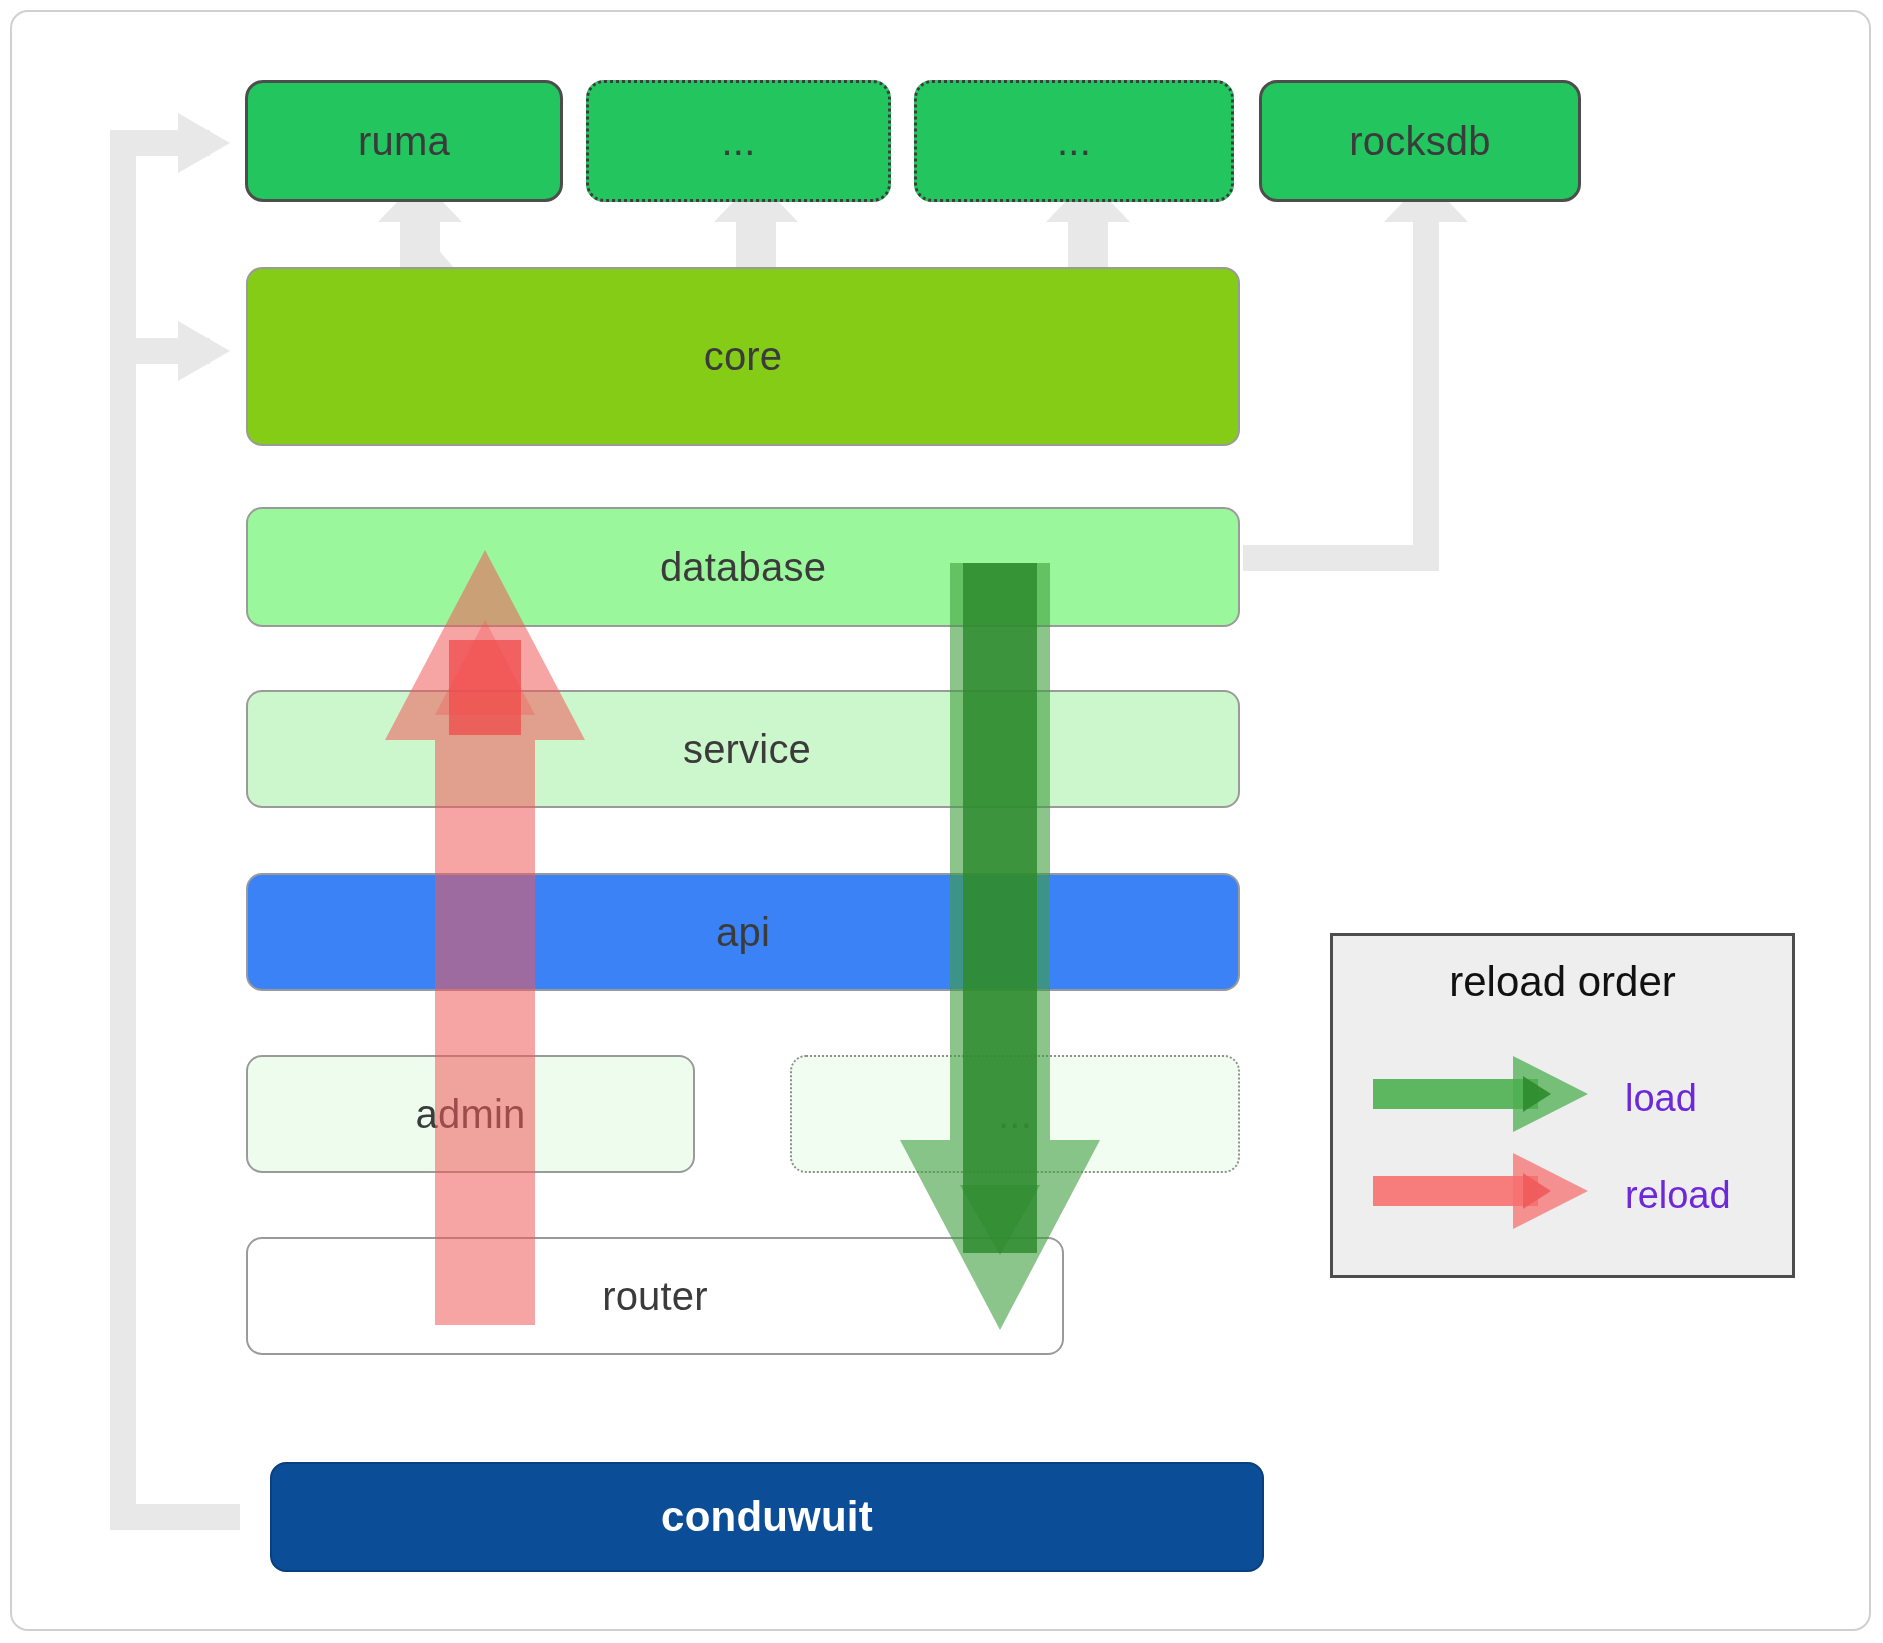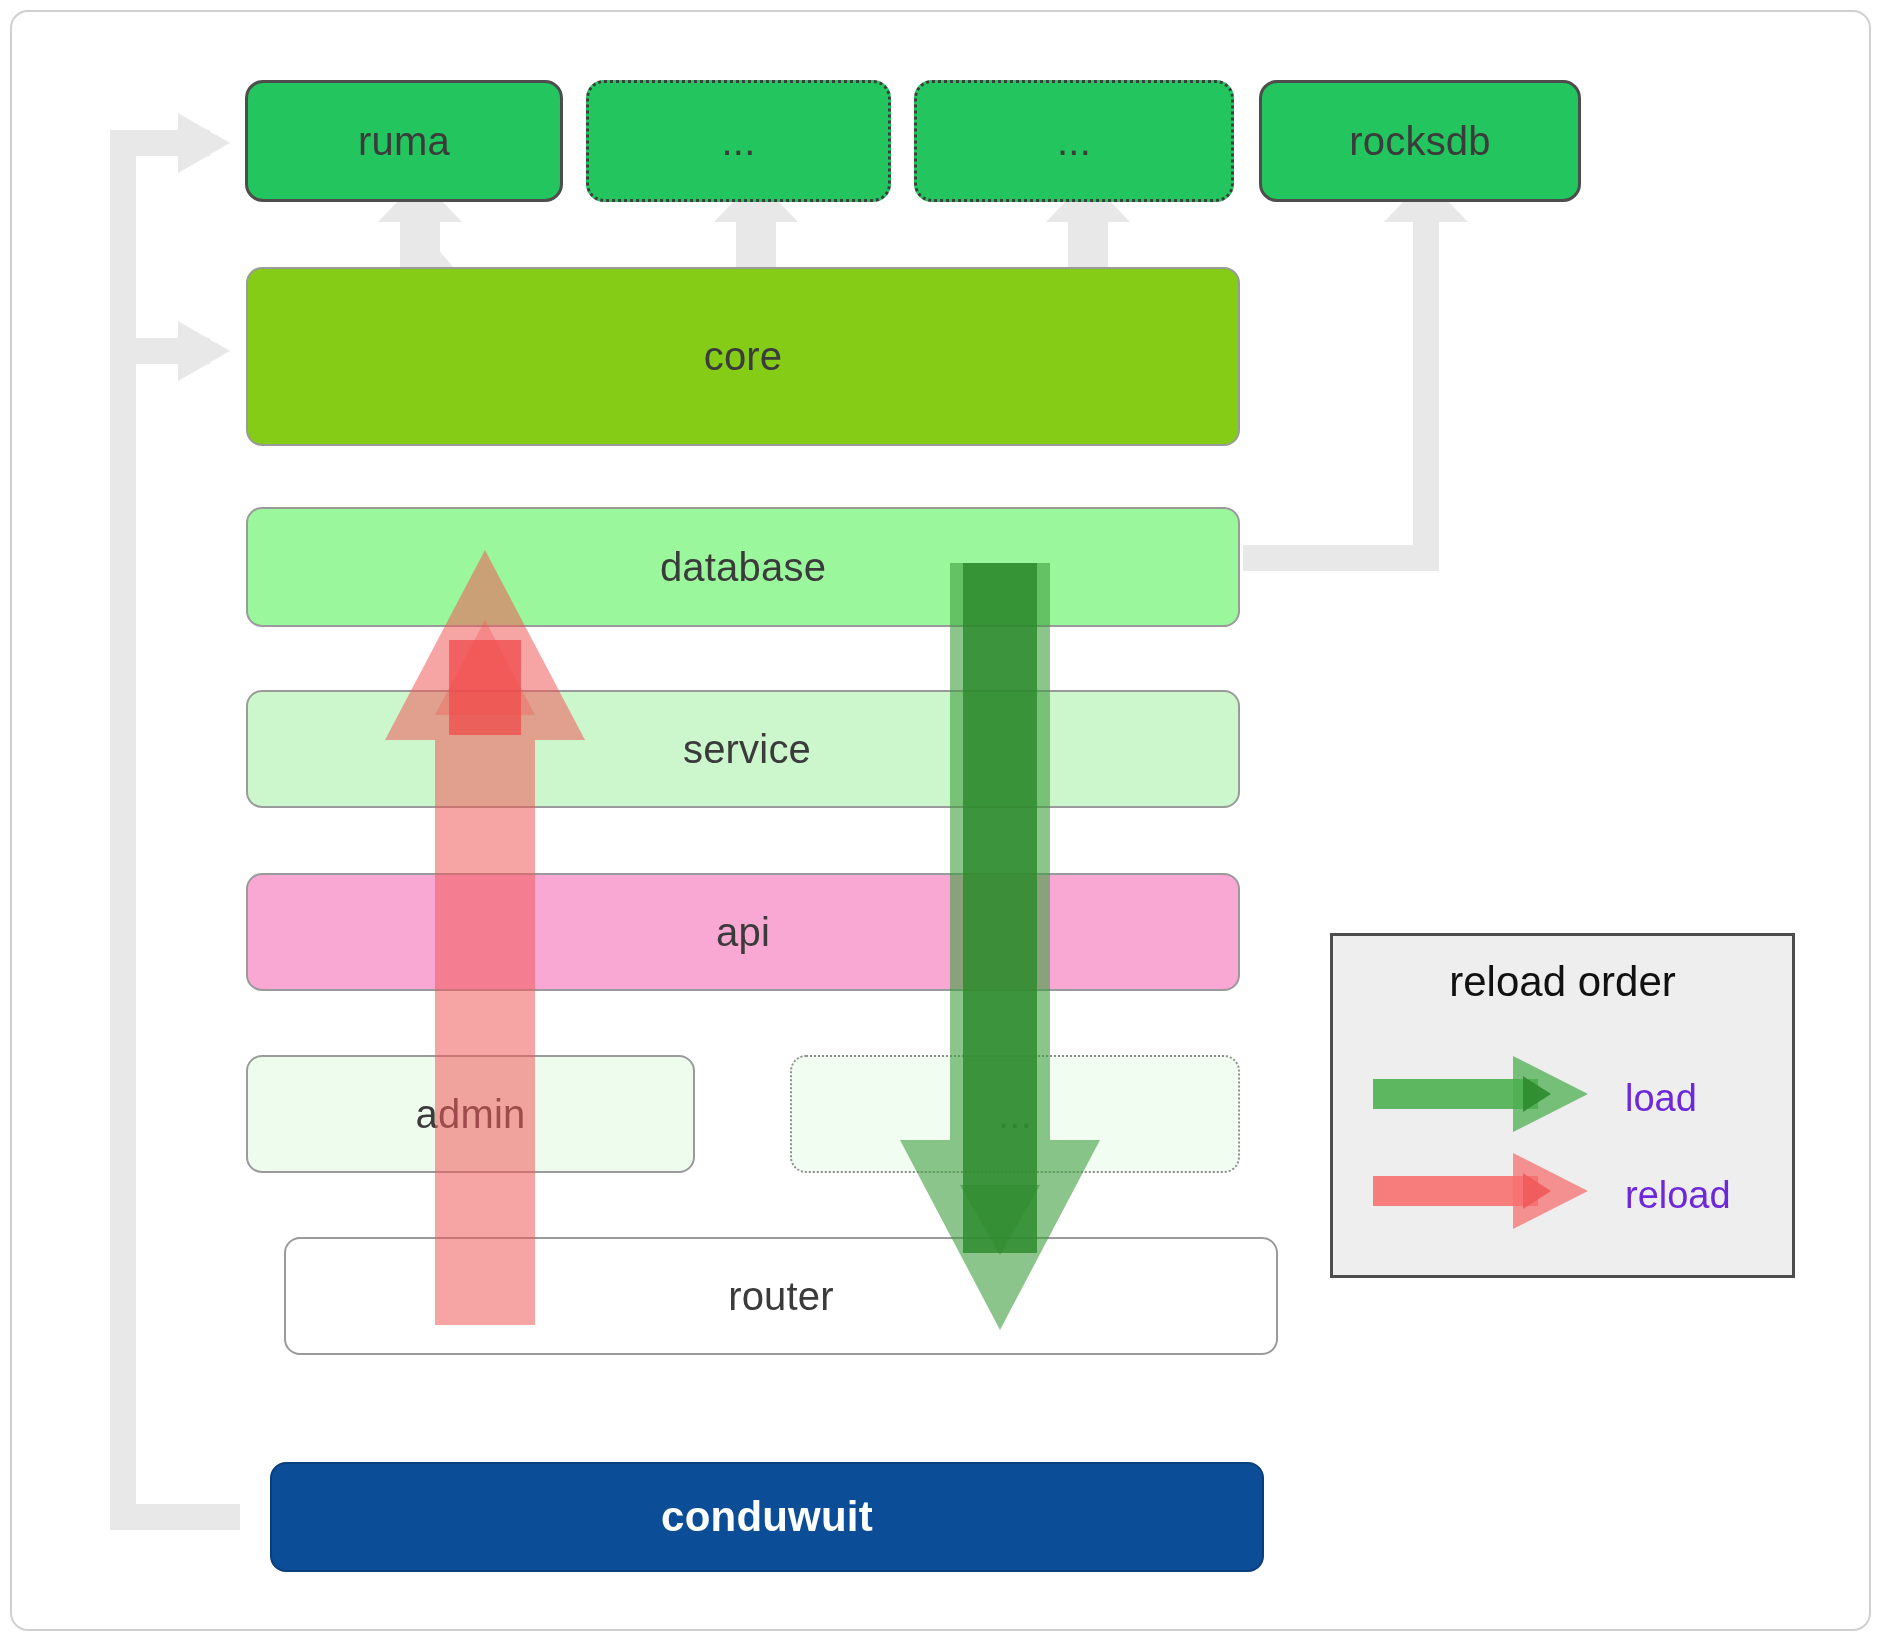--- a/index.html
+++ b/index.html
@@ -63,21 +63,21 @@
     background: #9bf79b;
     border: 2px solid #9a9a9a;
     border-radius: 16px;
   }
   .node.service {
     background: #ccf7cc;
     border: 2px solid #9a9a9a;
     border-radius: 16px;
   }
   .node.api {
-    background: #f9a8d4;
+    background: #3b82f6;
     border: 2px solid #9a9a9a;
     border-radius: 16px;
   }
   .node.admin {
     background: #eefcee;
     border: 2px solid #9a9a9a;
     border-radius: 16px;
   }
   .node.etc-leaf {
     background: #f2fdf2;
@@ -230,21 +230,21 @@
   </div>
 
   <div class="node admin" style="left:246px; top:1055px; width:449px; height:118px;">
     <span>admin</span>
   </div>
 
   <div class="node etc-leaf" style="left:790px; top:1055px; width:450px; height:118px;">
     <span>...</span>
   </div>
 
-  <div class="node router" style="left:246px; top:1237px; width:994px; height:118px;margin-left:38px;">
+  <div class="node router" style="left:246px; top:1237px; width:818px; height:118px;">
     <span>router</span>
   </div>
 
   <div class="node conduwuit" style="left:246px; top:1462px; width:994px; height:110px;">
     <span>conduwuit</span>
   </div>
 
   <svg id="flow-layer" viewBox="0 0 1883 1643" xmlns="http://www.w3.org/2000/svg">
 
     <g>

